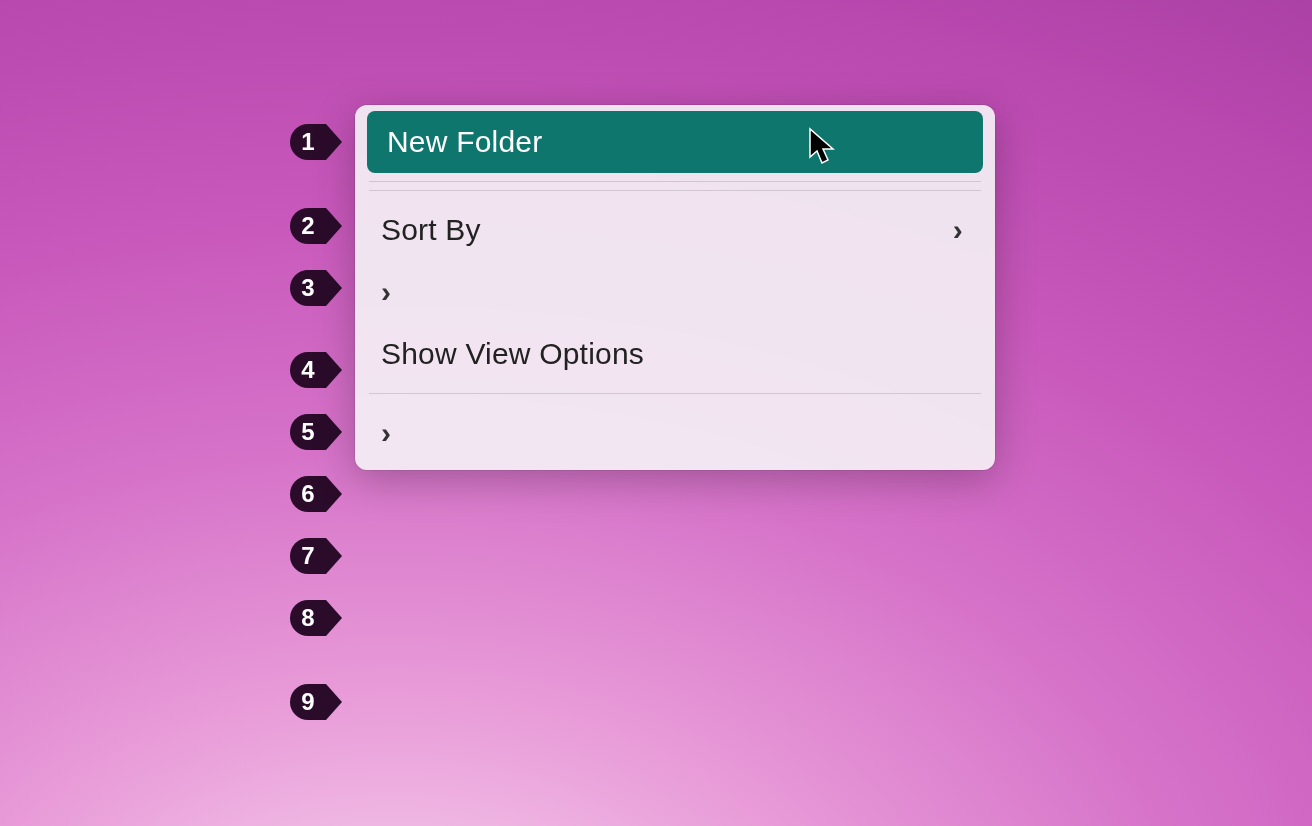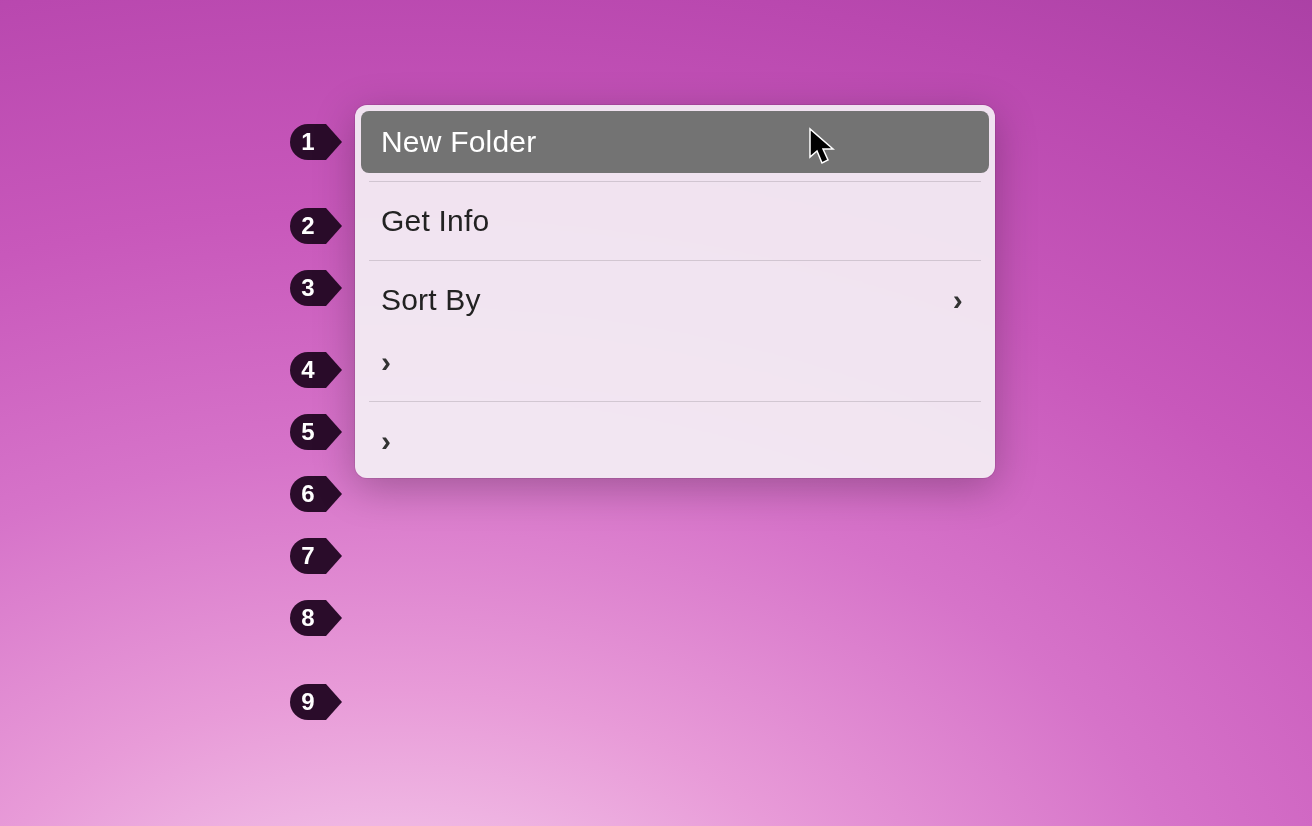--- a/index.html
+++ b/index.html
@@ -34,23 +34,23 @@
       display: flex;
       align-items: center;
       padding: 0 28px 0 26px;
       font-size: 30px;
       font-weight: 400;
       color: #222;
       letter-spacing: 0.2px;
       cursor: default;
     }
     .menu-item.highlighted {
-      background: #737373;
+      background: #0f766e;
       color: #fff;
-      margin: 0 6px;
+      margin: 0 12px;
       border-radius: 8px;
       padding-left: 20px;
       padding-right: 22px;
     }
     .menu-item .label { flex: 1; }
     .menu-item .submenu-arrow {
       font-size: 30px;
       font-weight: 700;
       color: #333;
       margin-right: 4px;
@@ -152,38 +152,38 @@
   </div>
 
   <div class="context-menu">
 
     <div class="menu-item highlighted">
       <span class="label">New Folder</span>
     </div>
 
     <div class="menu-sep"></div>
 
-    <div class="menu-item">
-      <span class="label">Get Info</span>
-    </div>
 
 
     <div class="menu-sep"></div>
 
 
     <div class="menu-item">
       <span class="label">Sort By</span>
       <span class="submenu-arrow">›</span>
     </div>
 
 
     <div class="menu-item">
       <span class="submenu-arrow">›</span>
     </div>
 
+    <div class="menu-item">
+      <span class="label">Show View Options</span>
+    </div>
 
     <div class="menu-sep"></div>
 
     <div class="menu-item">
       <span class="submenu-arrow">›</span>
     </div>
 
   </div>
 </div>
 

